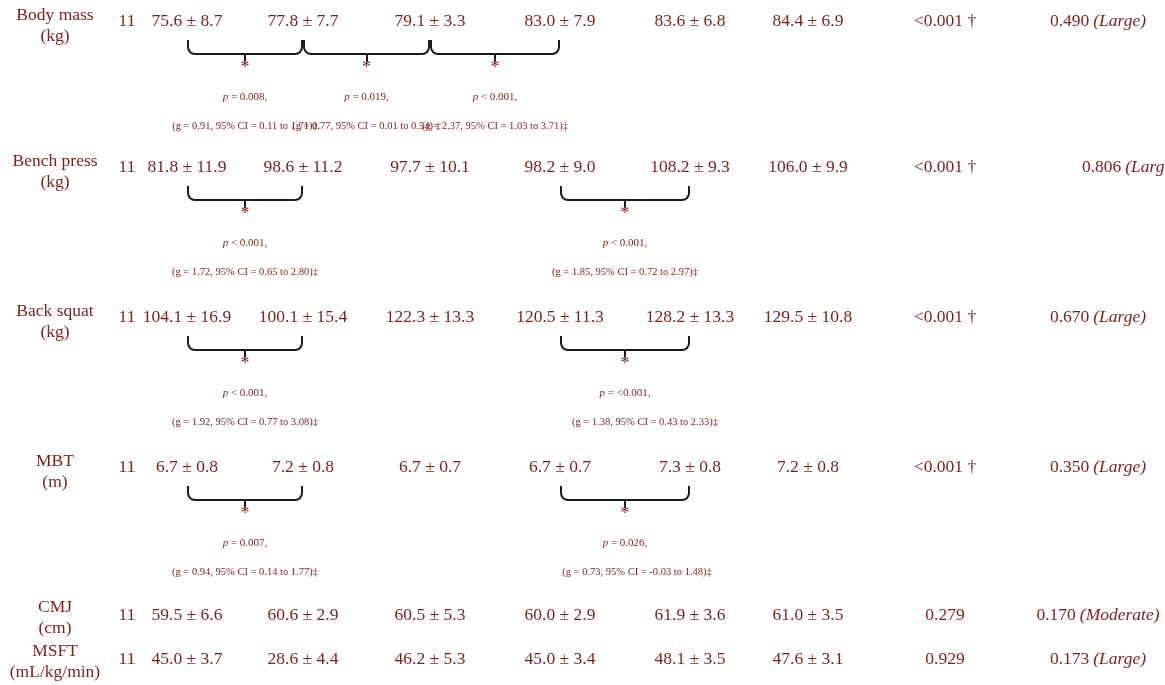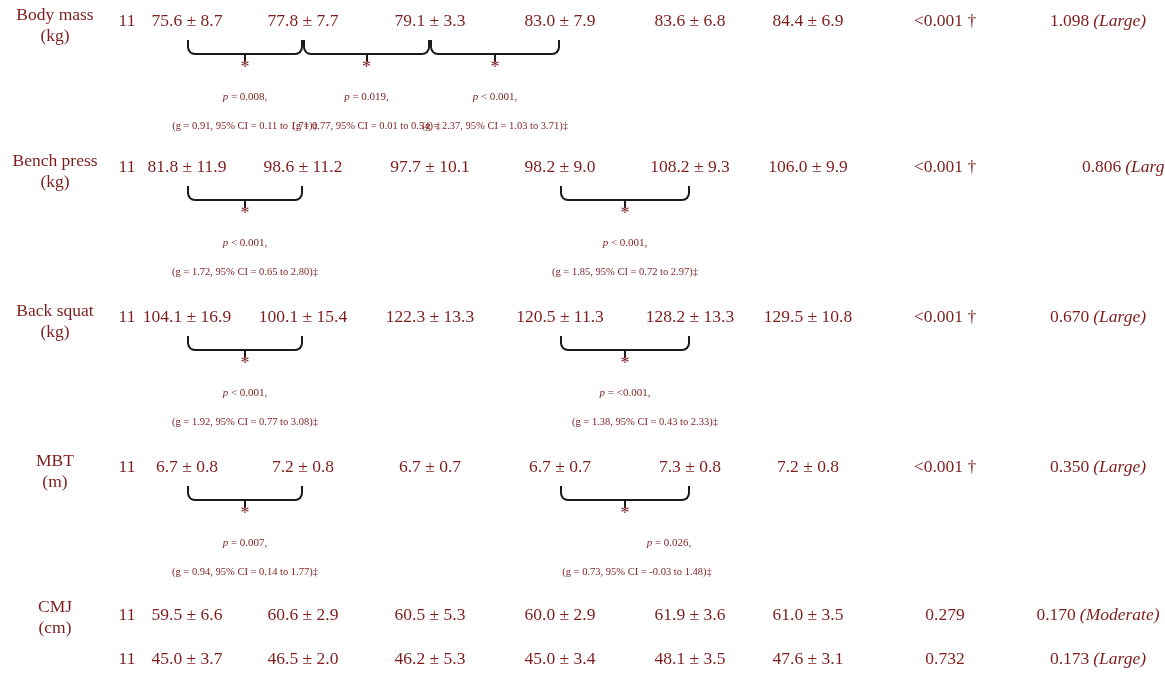--- a/index.html
+++ b/index.html
@@ -69,21 +69,21 @@
     </div>
     <div class="cell" style="left:127px">11</div>
     <div class="cell" style="left:187px">75.6 ± 8.7</div>
     <div class="cell" style="left:303px">77.8 ± 7.7</div>
     <div class="cell" style="left:430px">79.1 ± 3.3</div>
     <div class="cell" style="left:560px">83.0 ± 7.9</div>
     <div class="cell" style="left:690px">83.6 ± 6.8</div>
     <div class="cell" style="left:808px">84.4 ± 6.9</div>
     <div class="cell" style="left:945px">&lt;0.001 †</div>
     <div class="cell" style="left:1098px">
-      <span>1.098</span><span class="es-note">(Large)</span>
+      <span>0.490</span><span class="es-note">(Large)</span>
     </div>
   <div class="bracket" style="left: 187px; width: 116px;">
         <div class="tick"></div>
       </div>
       <div class="ann star" style="left: 245px;">*</div>
       <div class="ann pline" style="left: 245px; text-align: center;"><span class="it">p</span><span> = 0.008,</span></div>
       <div class="ann gline" style="left: 245px;">(g = 0.91, 95% CI = 0.11 to 1.71)‡</div>
       <div class="bracket" style="left: 303px; width: 127px;">
         <div class="tick"></div>
       </div>
@@ -177,21 +177,21 @@
   <div class="bracket" style="left: 187px; width: 116px;">
         <div class="tick"></div>
       </div>
       <div class="ann star" style="left: 245px;">*</div>
       <div class="ann pline" style="left: 245px;"><span class="it">p</span><span> = 0.007,</span></div>
       <div class="ann gline" style="left: 245px;">(g = 0.94, 95% CI = 0.14 to 1.77)‡</div>
       <div class="bracket" style="left: 560px; width: 130px;">
         <div class="tick"></div>
       </div>
       <div class="ann star" style="left: 625px;">*</div>
-      <div class="ann pline" style="left: 625px; margin-left: 44px;"><span class="it">p</span><span> = 0.026,</span></div>
+      <div class="ann pline" style="left: 625px;"><span class="it">p</span><span> = 0.026,</span></div>
       <div class="ann gline" style="left: 625px; margin-left: 12px;">(g = 0.73, 95% CI = -0.03 to 1.48)‡</div>
     </div>
 
   <div class="row short" style="top:592px;height:44px">
     <div class="cell label-cell" style="left:55px">
       <div>CMJ</div>
       <div>(cm)</div>
     </div>
     <div class="cell" style="left:127px">11</div>
     <div class="cell" style="left:187px">59.5 ± 6.6</div>
@@ -200,26 +200,30 @@
     <div class="cell" style="left:560px">60.0 ± 2.9</div>
     <div class="cell" style="left:690px">61.9 ± 3.6</div>
     <div class="cell" style="left:808px">61.0 ± 3.5</div>
     <div class="cell" style="left:945px">0.279</div>
     <div class="cell" style="left:1098px">
       <span>0.170</span><span class="es-note">(Moderate)</span>
     </div>
   </div>
 
   <div class="row short" style="top:636px;height:49px">
+    <div class="cell label-cell" style="left:55px">
+      <div>MSFT</div>
+      <div>(mL/kg/min)</div>
+    </div>
     <div class="cell" style="left:127px">11</div>
     <div class="cell" style="left:187px">45.0 ± 3.7</div>
-    <div class="cell" style="left:303px">46.5 ± 2.0</div>
+    <div class="cell" style="left:303px">28.6 ± 4.4</div>
     <div class="cell" style="left:430px">46.2 ± 5.3</div>
     <div class="cell" style="left:560px">45.0 ± 3.4</div>
     <div class="cell" style="left:690px">48.1 ± 3.5</div>
     <div class="cell" style="left:808px">47.6 ± 3.1</div>
-    <div class="cell" style="left:945px">0.732</div>
+    <div class="cell" style="left:945px">0.929</div>
     <div class="cell" style="left:1098px">
       <span>0.173</span><span class="es-note">(Large)</span>
     </div>
   </div>
 
 </div>
 
 </body></html>

